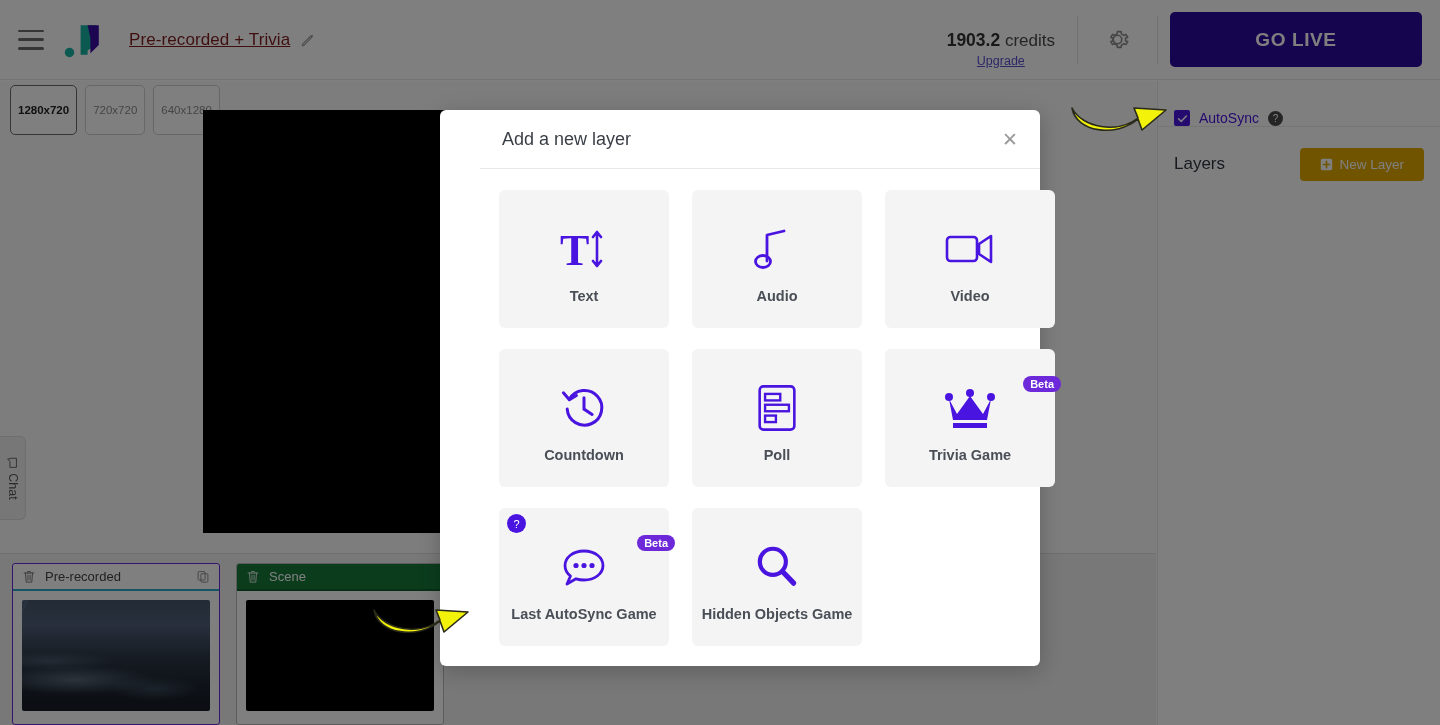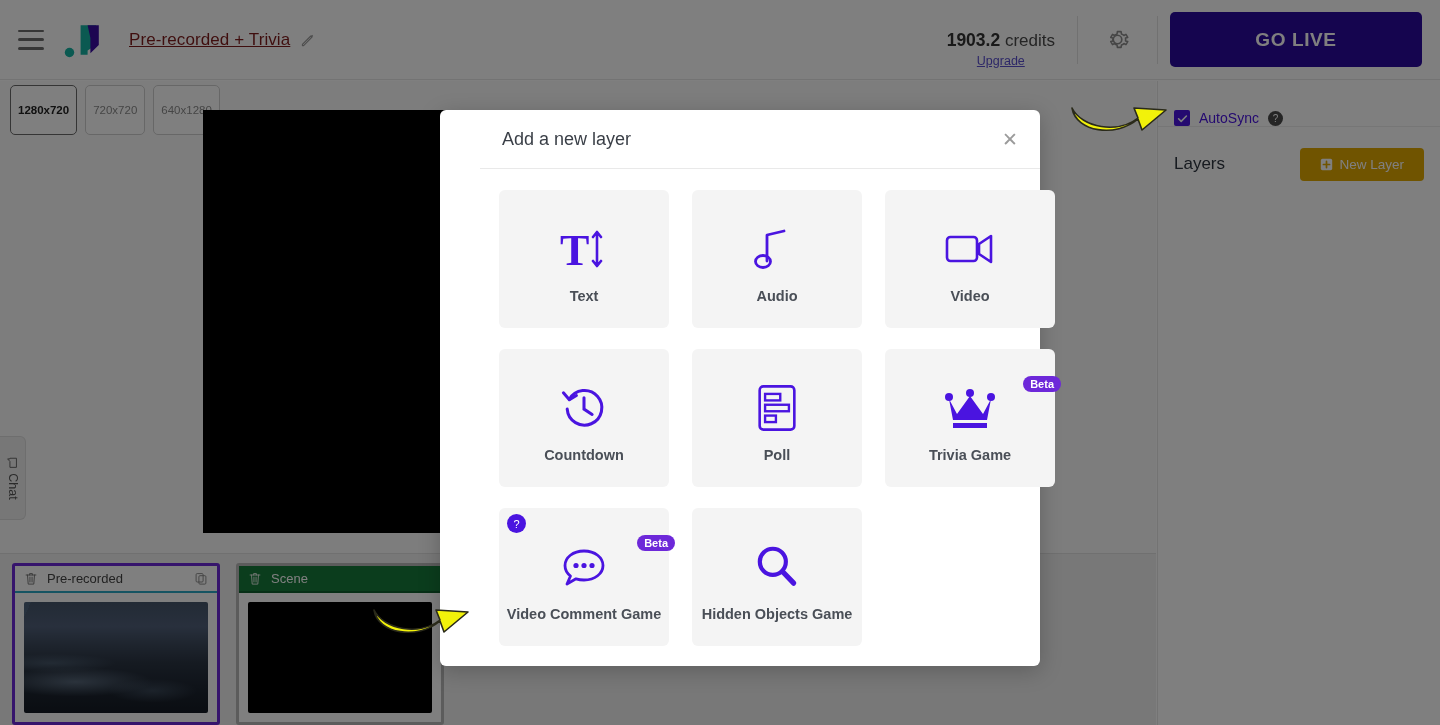--- a/index.html
+++ b/index.html
@@ -66,21 +66,21 @@
   }
   .chat-tab-inner {
     transform: rotate(90deg); display: flex; align-items: center; gap: 4px;
     font-size: 12.5px; color: #555; white-space: nowrap;
   }
 
   
   .timeline { position: absolute; left: 0; top: 472px; width: 1156px; height: 172px;
     background: #f1f1f1; border-top: 1px solid #e0e0e0; padding: 9px 0 0 12px;
     display: flex; gap: 16px; }
-  .scene-card { width: 208px; background: #fff; border: 3px solid #6d28d9; border-radius: 3px;
+  .scene-card { width: 208px; background: #fff; border: 1px solid #6d28d9; border-radius: 3px;
     overflow: hidden; }
   .scene-card.selected { border-color: #b9b9b9; }
   .scene-head { height: 27px; display: flex; align-items: center; padding: 0 9px; gap: 9px;
     font-size: 13px; color: #444; border-bottom: 2px solid #2ba8c4; }
   .scene-head.green { background: #167a3a; color: #fff; border-bottom: 2px solid #0f5f2c; text-align: center; }
   .scene-head .copy { margin-left: auto; cursor: pointer; }
   .thumb { margin: 9px; height: 111px; border-radius: 2px; overflow: hidden; }
   .thumb.black { background: #000; }
   .thumb.city { background:
       linear-gradient(180deg,#46566b 0%,#51607a 22%,#3d4a5d 38%,#2b3543 55%,#1d2531 78%,#151b24 100%);
@@ -340,21 +340,21 @@
         <div class="badge-beta">Beta</div>
         <div class="badge-help">?</div>
         <div class="ic">
           <svg width="52" height="48" viewBox="0 0 52 48">
             <path d="M26 8 C37 8 45 14.5 45 22.5 C45 30.5 37 37 26 37 C23 37 20.5 36.6 18 35.8 L9 41 L12.5 33 C9 30.3 7 26.6 7 22.5 C7 14.5 15 8 26 8 Z" fill="none" stroke="#4a14e0" stroke-width="2.8" stroke-linejoin="round"></path>
             <circle cx="18" cy="22.5" r="2.6" fill="#4a14e0"></circle>
             <circle cx="26" cy="22.5" r="2.6" fill="#4a14e0"></circle>
             <circle cx="34" cy="22.5" r="2.6" fill="#4a14e0"></circle>
           </svg>
         </div>
-        <div class="lbl">Video Comment Game</div>
+        <div class="lbl">Last AutoSync Game</div>
       </div>
 
       <div class="card">
         <div class="ic">
           <svg width="50" height="50" viewBox="0 0 48 48">
             <circle cx="20" cy="19" r="12.5" fill="none" stroke="#4a14e0" stroke-width="4"></circle>
             <path d="M29.5 28.5 L40 39.5" stroke="#4a14e0" stroke-width="5" stroke-linecap="round"></path>
           </svg>
         </div>
         <div class="lbl">Hidden Objects Game</div>

